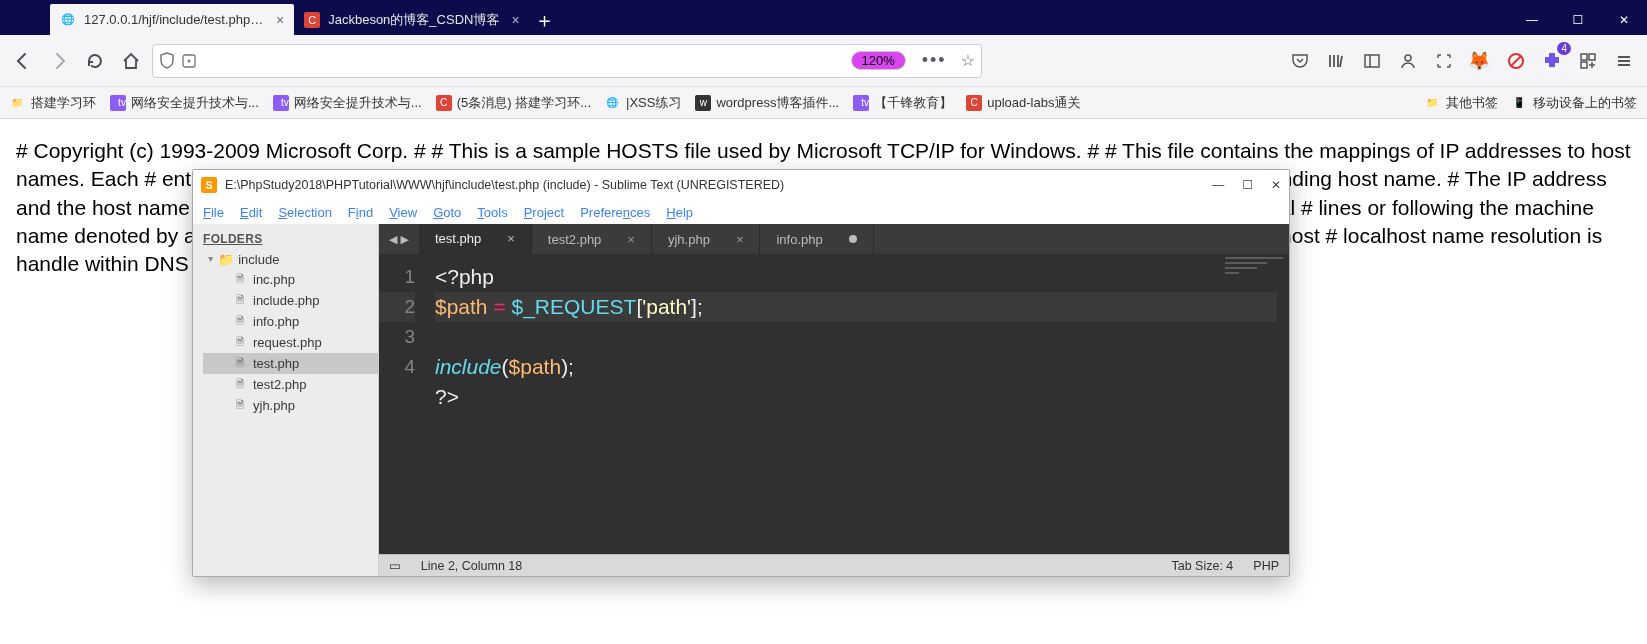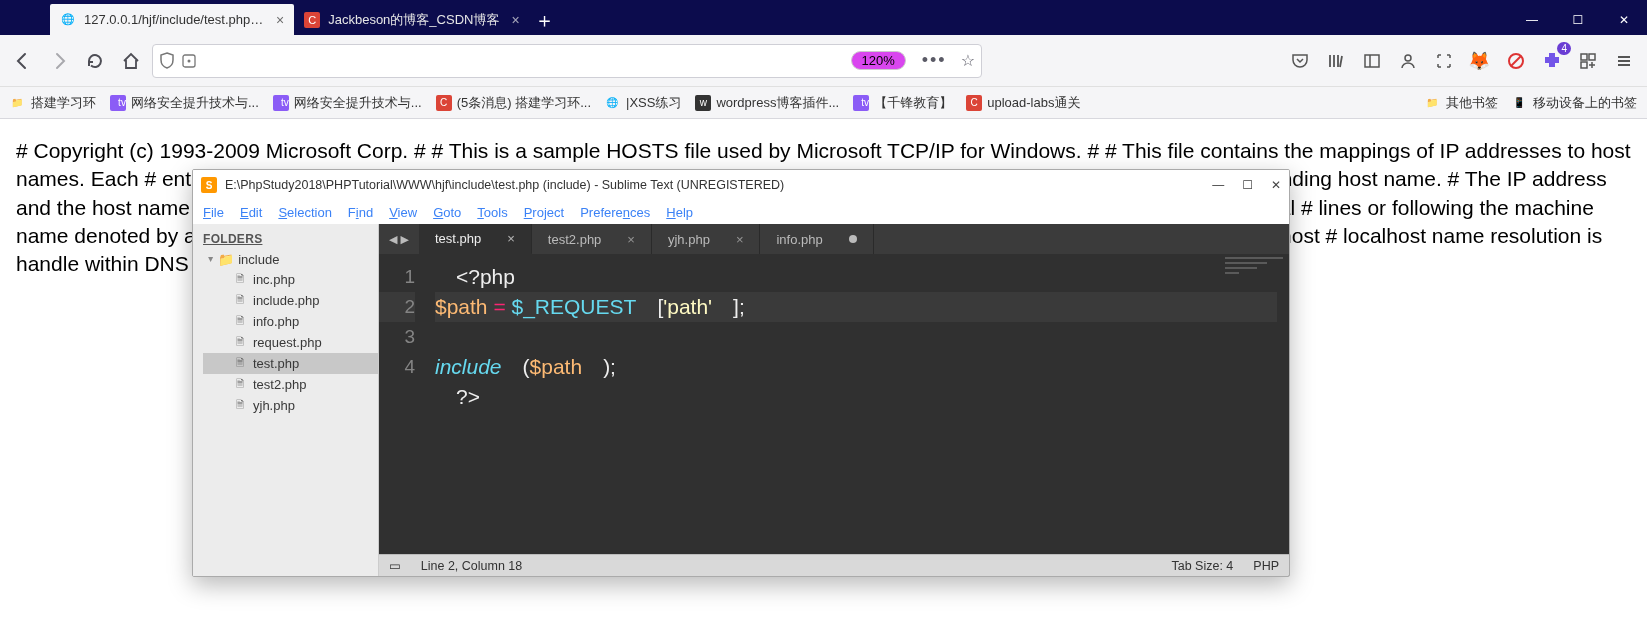--- a/index.html
+++ b/index.html
@@ -72,21 +72,21 @@
   .st-tab .x { font-size: 13px; opacity: .7; }
   .st-tab .dot { width: 8px; height: 8px; border-radius: 50%; background: #bbb; display: inline-block; }
   .subl-code { flex: 1; background: #303030; position: relative; overflow: hidden; }
   .gutter { position: absolute; left: 0; top: 0; bottom: 0; width: 46px; background: #303030; color: #848484; text-align: right; padding: 8px 10px 0 0; font-family: Consolas, monospace; font-size: 19px; line-height: 30px; }
   .gutter .hl { background: #3a3a3a; display: block; }
   .codearea { position: absolute; left: 46px; right: 0; top: 0; bottom: 0; padding: 8px 12px 0 10px; font-family: Consolas, monospace; font-size: 21px; line-height: 30px; color: #eee; white-space: pre; }
   .tok-var { color: #fdba74; }
   .tok-op { color: #f92672; }
   .tok-id { color: #66d9ef; }
   .tok-str { color: #fef9c3; }
-  .tok-punc { color: #eee; margin-left: 21px; }
+  .tok-punc { color: #eee; }
   .tok-fn { color: #66d9ef; font-style: italic; }
   .line.hl { background: #3a3a3a; display: block; }
   .subl-status { height: 22px; background: #d9d9d9; display: flex; align-items: center; font-size: 12.5px; color: #333; padding: 0 10px; gap: 20px; border-top: 1px solid #bbb; }
   .subl-status .spacer { flex: 1; }
   .minimap { position: absolute; right: 0; top: 0; width: 70px; height: 50px; opacity: .35; }
   .minimap .mline { height: 2px; margin: 3px 6px; background: #aaa; }
 
   svg { display: block; }
 </style>
 </head>

